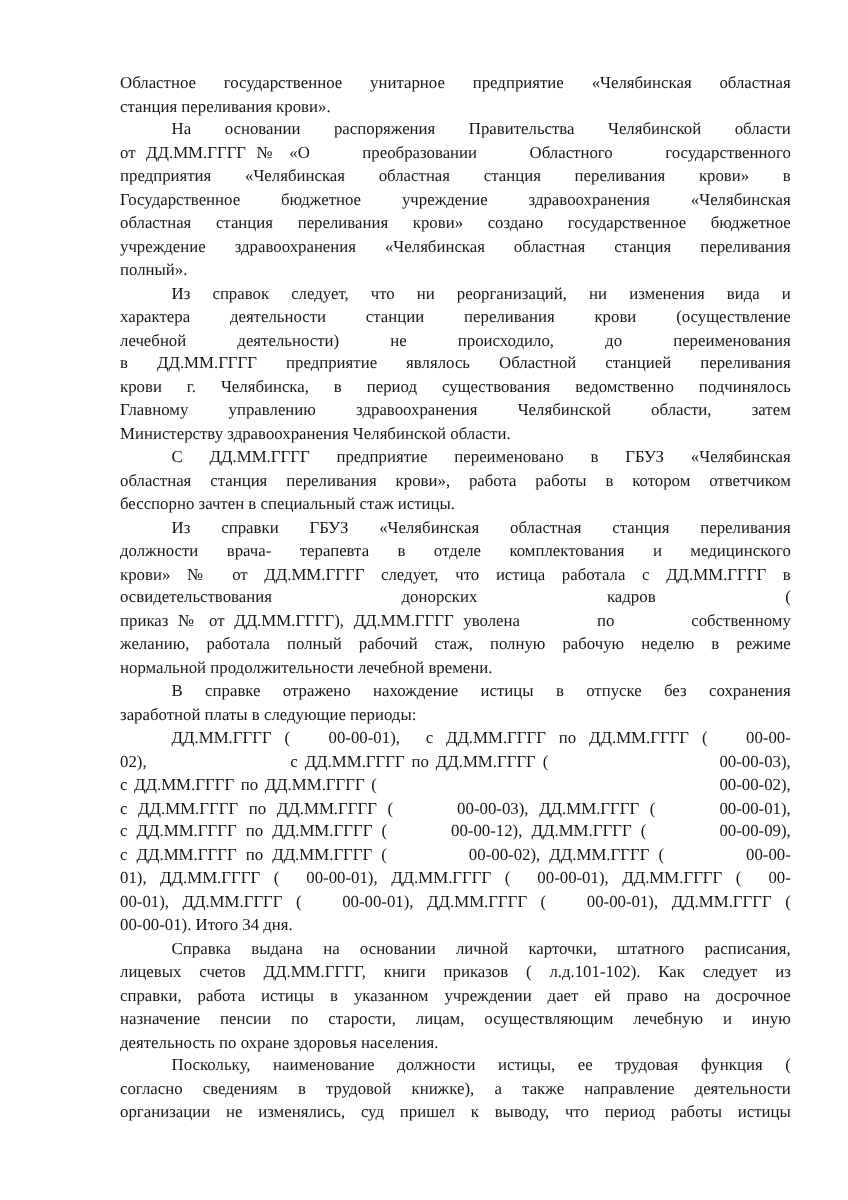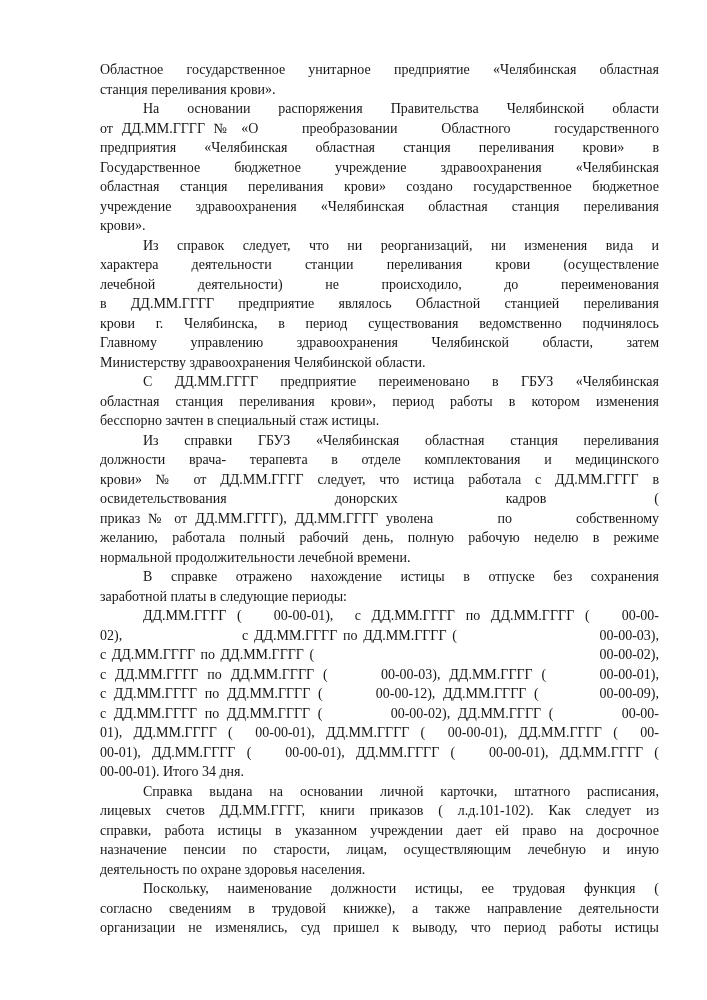--- a/index.html
+++ b/index.html
@@ -41,46 +41,46 @@
       <div class="line last">станция переливания крови».</div>
     </div>
 
     <div class="para">
       <div class="line indent">На основании распоряжения Правительства Челябинской области</div>
       <div class="line pre">от ДД.ММ.ГГГГ № «О     преобразовании     Областного     государственного</div>
       <div class="line">предприятия «Челябинская областная станция переливания крови» в</div>
       <div class="line">Государственное бюджетное учреждение здравоохранения «Челябинская</div>
       <div class="line">областная станция переливания крови» создано государственное бюджетное</div>
       <div class="line">учреждение здравоохранения «Челябинская областная станция переливания</div>
-      <div class="line last">крови».</div>
+      <div class="line last">полный».</div>
     </div>
 
     <div class="para">
       <div class="line indent">Из справок следует, что ни реорганизаций, ни изменения вида и</div>
       <div class="line">характера деятельности станции переливания крови (осуществление</div>
       <div class="line">лечебной деятельности) не происходило, до переименования</div>
       <div class="line">в ДД.ММ.ГГГГ предприятие являлось Областной станцией переливания</div>
       <div class="line">крови г. Челябинска, в период существования ведомственно подчинялось</div>
       <div class="line">Главному управлению здравоохранения Челябинской области, затем</div>
       <div class="line last">Министерству здравоохранения Челябинской области.</div>
     </div>
 
     <div class="para">
       <div class="line indent">С ДД.ММ.ГГГГ предприятие переименовано в ГБУЗ «Челябинская</div>
-      <div class="line">областная станция переливания крови», период работы в котором изменения</div>
+      <div class="line">областная станция переливания крови», работа работы в котором ответчиком</div>
       <div class="line last">бесспорно зачтен в специальный стаж истицы.</div>
     </div>
 
     <div class="para">
       <div class="line indent">Из справки ГБУЗ «Челябинская областная станция переливания</div>
       <div class="line">должности врача- терапевта в отделе комплектования и медицинского</div>
       <div class="line">крови» № от ДД.ММ.ГГГГ следует, что истица работала с ДД.ММ.ГГГГ в</div>
       <div class="line">освидетельствования донорских кадров (</div>
       <div class="line pre">приказ № от ДД.ММ.ГГГГ), ДД.ММ.ГГГГ уволена        по        собственному</div>
-      <div class="line">желанию, работала полный рабочий день, полную рабочую неделю в режиме</div>
+      <div class="line">желанию, работала полный рабочий стаж, полную рабочую неделю в режиме</div>
       <div class="line last">нормальной продолжительности лечебной времени.</div>
     </div>
 
     <div class="para">
       <div class="line indent">В справке отражено нахождение истицы в отпуске без сохранения</div>
       <div class="line last">заработной платы в следующие периоды:</div>
     </div>
 
     <div class="para">
       <div class="line pre indent">ДД.ММ.ГГГГ (   00-00-01),  с ДД.ММ.ГГГГ по ДД.ММ.ГГГГ (   00-00-</div>

